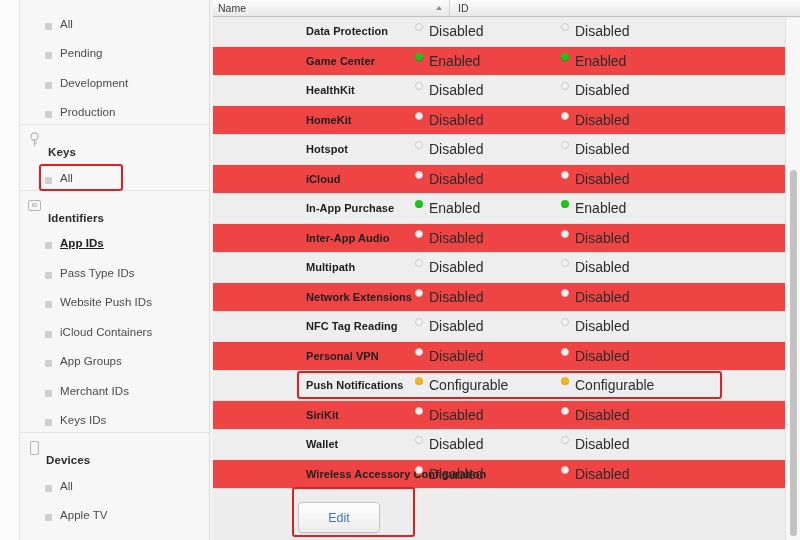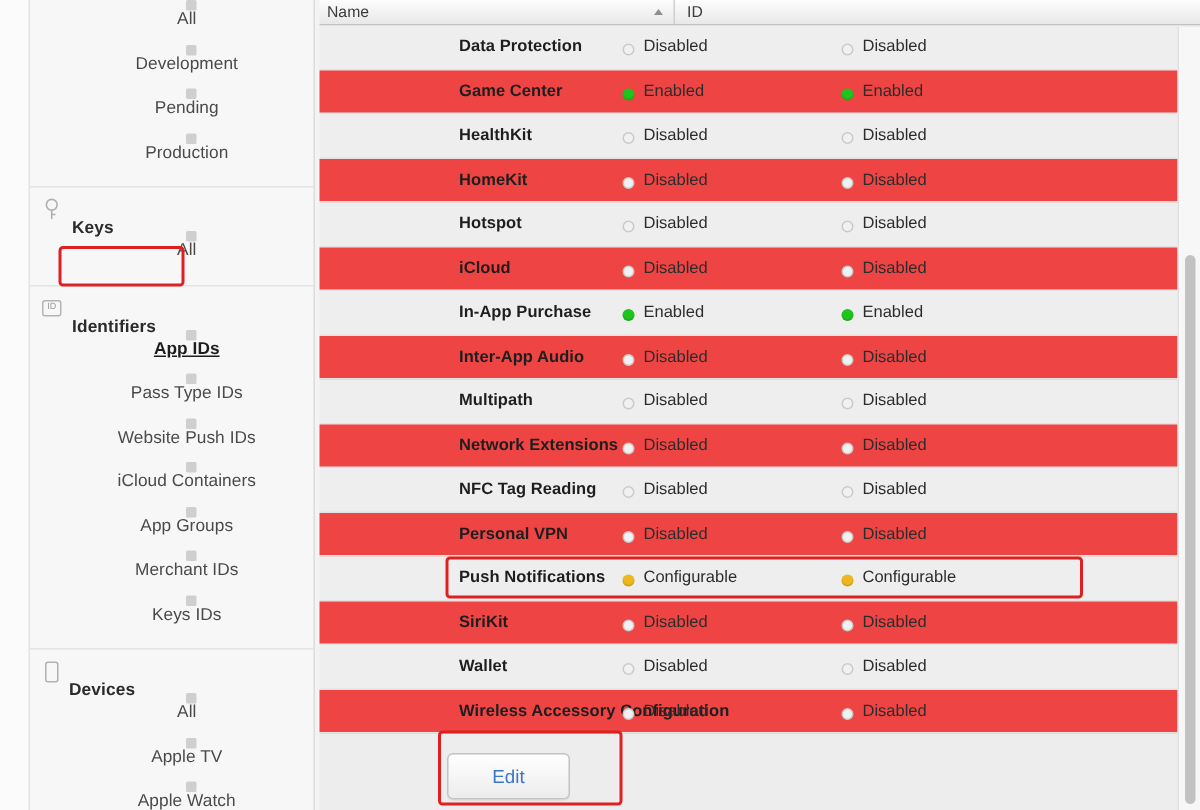--- a/index.html
+++ b/index.html
@@ -30,24 +30,23 @@
     flex: 0 0 190px;
     background: #f7f7f7;
     border-right: 1px solid #dcdcdc;
     position: relative;
     overflow: hidden;
     padding-top: 0px;
   }
   .sb-row {
     height: 29.5px;
     display: flex;
-    align-items: center;
+    align-items: flex-end;
     position: relative;
     padding-left: 12px;
-    flex-direction: column;
   }
   .sb-group-head {
     height: 30px;
     display: flex;
     align-items: center;
     padding-left: 8px;
     border-top: 1px solid #e4e4e4;
     margin-top: 6px;
   }
   .sb-group-label {
@@ -150,22 +149,22 @@
     padding-left: 96px;
     font-size: 11px;
     font-weight: bold;
     color: #1e1e1e;
     letter-spacing: .05px;
     white-space: nowrap;
   }
   .cell-status {
     width: 146px;
     display: flex;
-    align-items: flex-end;
-    font-size: 11px;
+    align-items: flex-start;
+    font-size: 14px;
     color: #2c2c2c;
   }
   .dot {
     width: 8px; height: 8px;
     border-radius: 50%;
     margin-right: 6px;
     flex: 0 0 8px;
   }
   .dot.enabled { background: #1dc51d; box-shadow: inset 0 -1px 1px rgba(0,0,0,.15); }
   .dot.configurable { background: #edb71e; box-shadow: inset 0 -1px 1px rgba(0,0,0,.15); }
@@ -233,25 +232,25 @@
 
   <div class="window-gutter"></div>
 
   <div class="sidebar" id="sidebar">
       <div class="sb-row sb-item">
         <span class="sb-bullet"></span>
         <span class="sb-item-label">All</span>
       </div>
       <div class="sb-row sb-item">
         <span class="sb-bullet"></span>
+        <span class="sb-item-label">Pending</span>
+      </div>
+      <div class="sb-row sb-item">
+        <span class="sb-bullet"></span>
         <span class="sb-item-label">Development</span>
-      </div>
-      <div class="sb-row sb-item">
-        <span class="sb-bullet"></span>
-        <span class="sb-item-label">Pending</span>
       </div>
       <div class="sb-row sb-item">
         <span class="sb-bullet"></span>
         <span class="sb-item-label">Production</span>
       </div>
       <div class="sb-group-head">
         <span class="ic ic-key"><svg width="13" height="15" viewBox="0 0 13 15">
             <circle cx="6.5" cy="4.5" r="3.6" fill="none" stroke="#b0b0b0" stroke-width="1.1"></circle>
             <path d="M6.5 8 V14 M6.5 11 H9" fill="none" stroke="#b0b0b0" stroke-width="1.1"></path>
           </svg></span>

